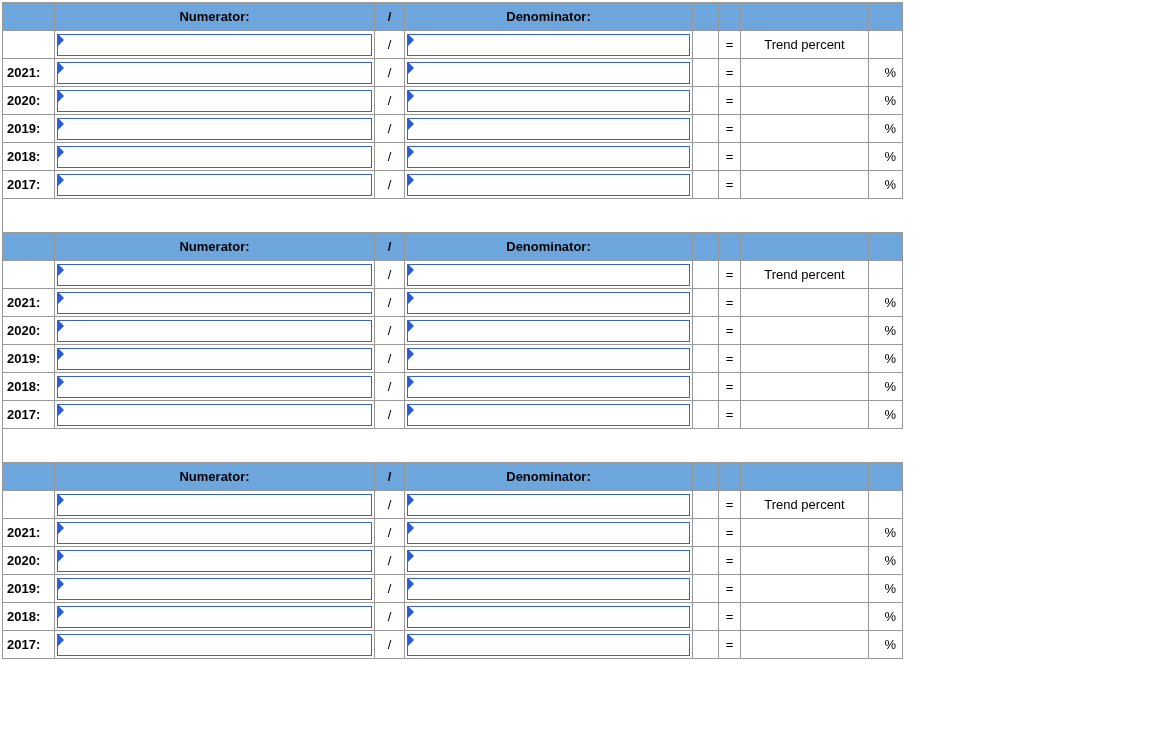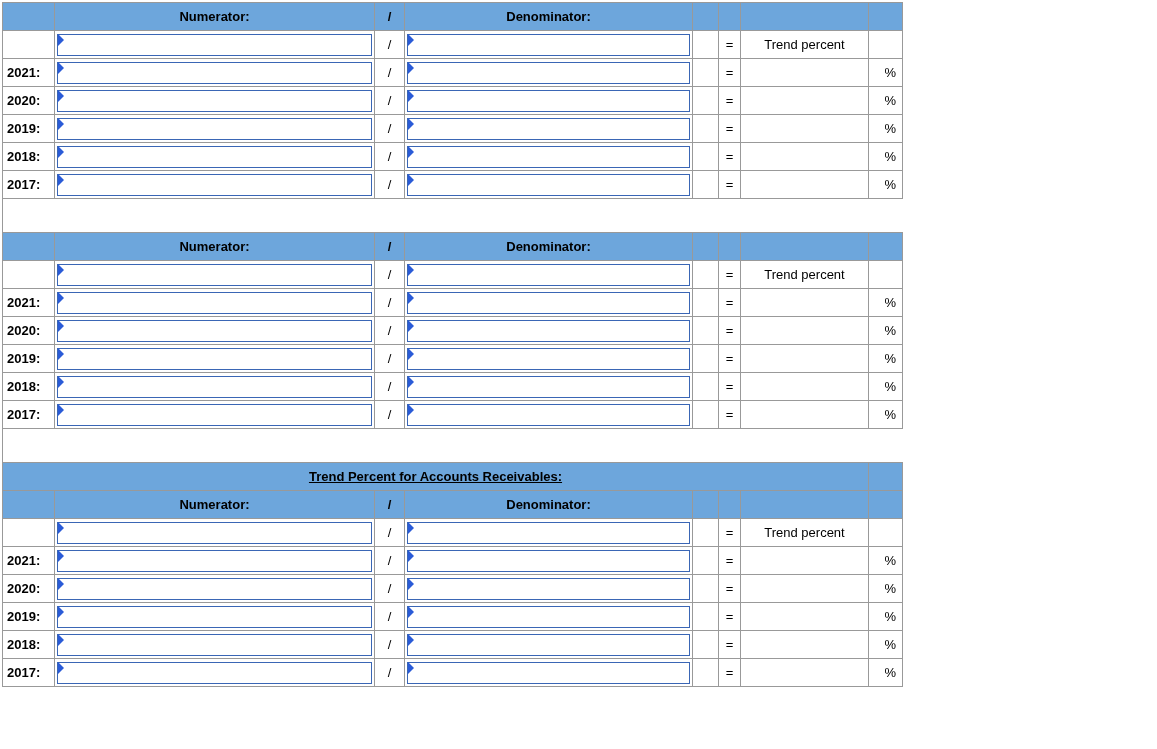--- a/index.html
+++ b/index.html
@@ -284,24 +284,20 @@
           <td></td>
           <td class="center">=</td>
           <td></td>
           <td class="right">%</td>
         </tr>
 
   <tr class="spacer">
           <td colspan="8"></td>
         </tr>
 
-  <tr class="hdr hdr-title">
-    <td colspan="7" class="center"><span>Trend Percent for Accounts Receivables:</span></td>
-    <td></td>
-  </tr>
   <tr class="hdr hdr-cols">
     <td></td>
     <td class="center">Numerator:</td>
     <td class="center">/</td>
     <td class="center">Denominator:</td>
     <td></td>
           <td></td>
           <td></td>
           <td></td>
   </tr>

